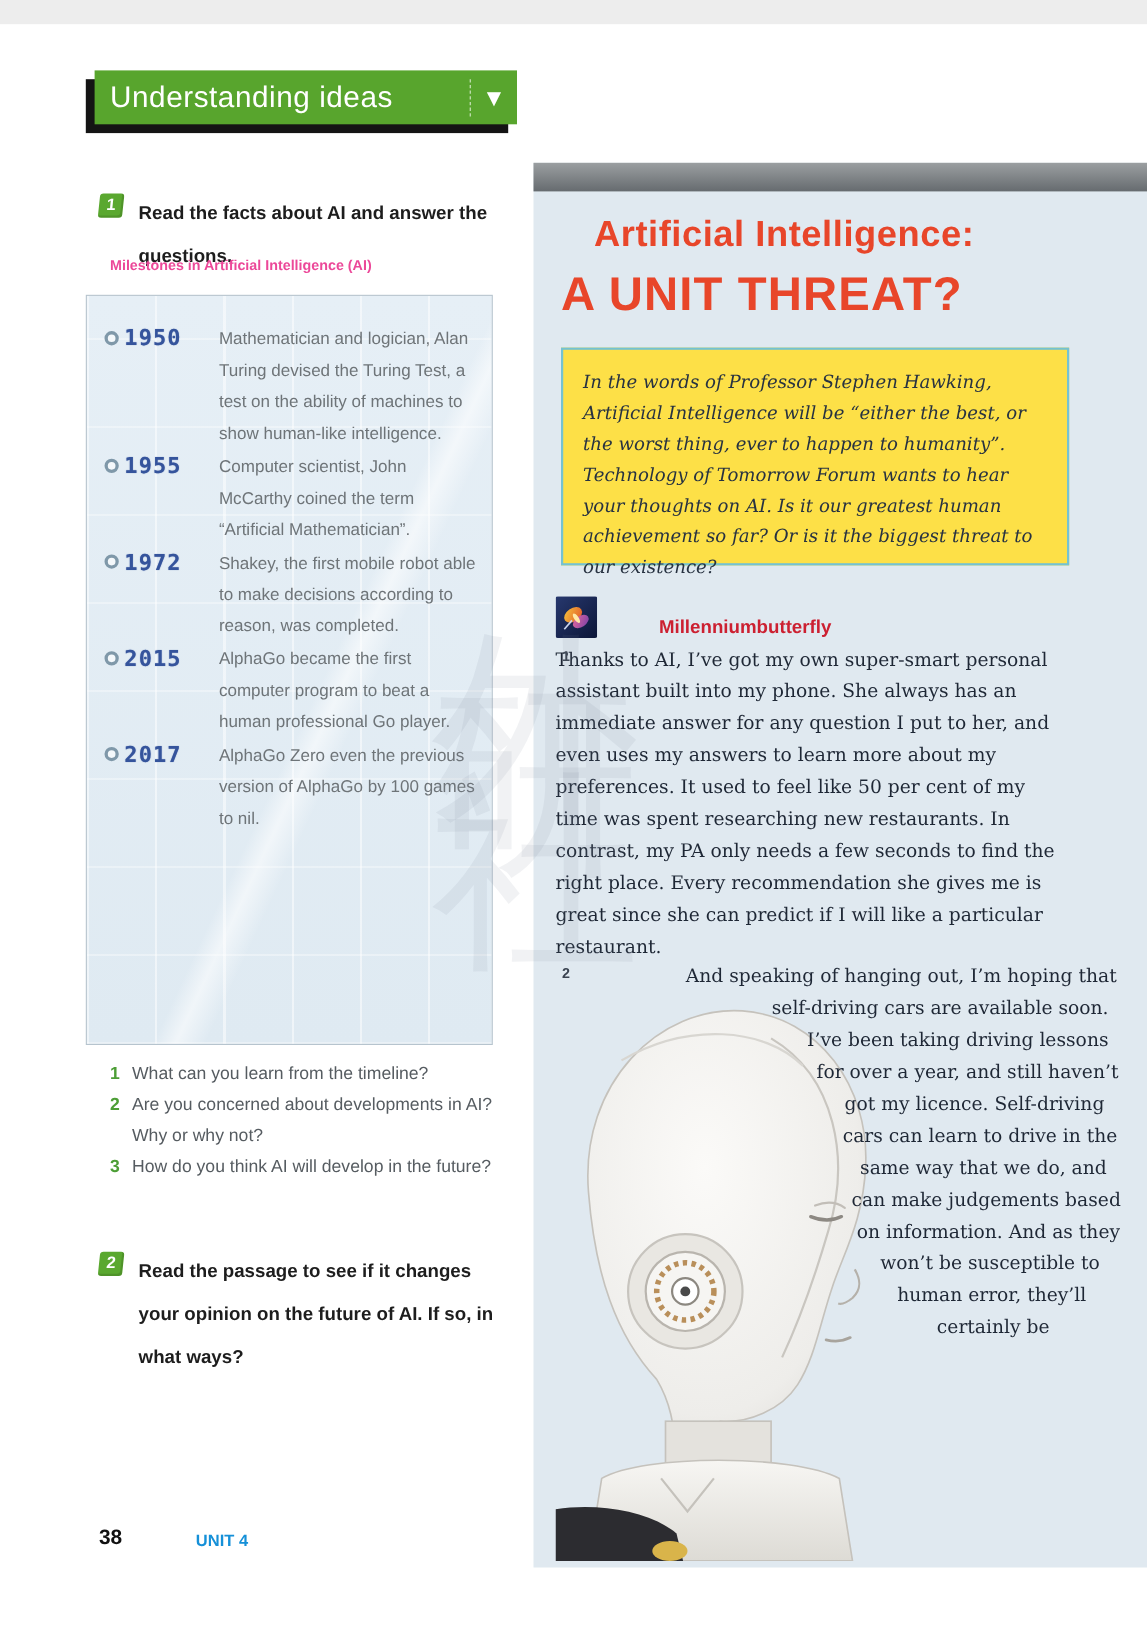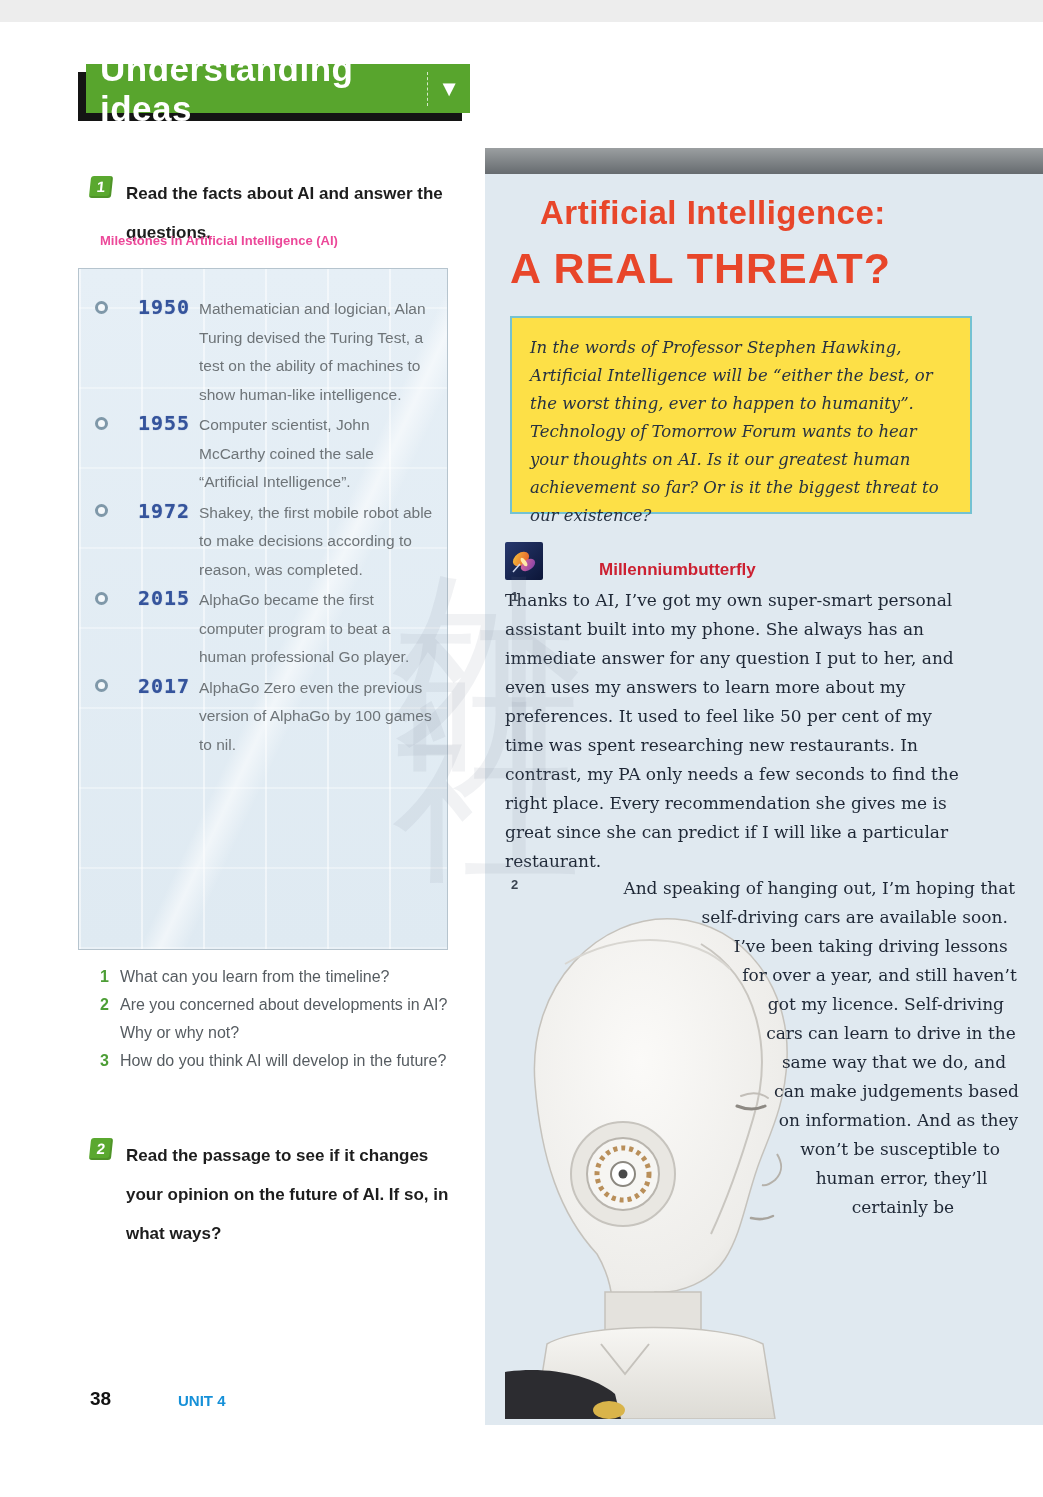--- a/index.html
+++ b/index.html
@@ -13,21 +13,21 @@
   .scan-strip { position:absolute; left:0; top:0; width:1043px; height:22px; background:#ededed; }
 
   
   .banner {
     position:absolute; left:86px; top:64px; width:384px; height:49px;
     background:#58a52d;
     box-shadow:-8px 8px 0 0 #141414;
     display:flex; align-items:center;
     padding:0 10px 0 14px;
   }
-  .banner-title { color:#ffffff; font-weight:bold; font-size:35px; letter-spacing:0.5px; flex:1; }
+  .banner-title { color:#ffffff; font-weight:normal; font-size:27px; letter-spacing:0.5px; flex:1; }
   .banner-sep { width:0; height:34px; border-left:1px dashed rgba(255,255,255,0.75); margin:0 10px 0 4px; }
   .banner-caret { color:#ffffff; font-size:22px; line-height:1; }
 
   
   .ex-row { position:absolute; display:flex; align-items:flex-start; }
   .ex1 { left:90px; top:174px; width:360px; }
   .ex2 { left:90px; top:1136px; width:370px; }
   .num-badge {
     width:22px; height:22px; background:#5aa82f; color:#fff;
     font-weight:bold; font-size:15px; text-align:center; line-height:22px;
@@ -46,21 +46,21 @@
     position:absolute; left:78px; top:268px; width:370px; height:682px;
     border:1px solid #b6c4ce;
     background:
       linear-gradient(115deg, rgba(255,255,255,0) 55%, rgba(255,255,255,0.55) 58%, rgba(255,255,255,0) 62%),
       repeating-linear-gradient(90deg, rgba(255,255,255,0.5) 0 2px, rgba(255,255,255,0) 2px 62px),
       repeating-linear-gradient(0deg, rgba(255,255,255,0.35) 0 2px, rgba(255,255,255,0) 2px 80px),
       linear-gradient(180deg, #e6eff6, #dfeaf2);
     padding:26px 14px 10px 16px;
   }
   .tl-entry { display:flex; align-items:flex-start; margin-bottom:2px; }
-  .tl-left { flex:0 0 104px; display:flex; align-items:center;gap:25px; }
+  .tl-left { flex:0 0 104px; display:flex; align-items:center; }
   .tl-dot {
     width:13px; height:13px; border:3px solid #7f98a9; border-radius:50%;
     background:#f4f8fb; margin-right:5px; flex:0 0 13px;
   }
   .tl-year {
     font-family:"DejaVu Sans Mono", monospace; font-weight:bold;
     font-size:20px; color:#35549c; letter-spacing:1px;
     text-shadow:0 0 1px rgba(53,84,156,0.6);
   }
   .tl-desc { color:#6e7478; font-size:15.5px; line-height:28.5px; width:236px; }
@@ -153,21 +153,21 @@
         <span class="tl-dot"></span>
         <span class="tl-year">1950</span>
       </span>
     <span class="tl-desc">Mathematician and logician, Alan Turing devised the Turing Test, a test on the ability of machines to show human-like intelligence.</span>
   </div>
   <div class="tl-entry">
     <span class="tl-left">
         <span class="tl-dot"></span>
         <span class="tl-year">1955</span>
       </span>
-    <span class="tl-desc">Computer scientist, John McCarthy coined the sale “Artificial Intelligence”.</span>
+    <span class="tl-desc">Computer scientist, John McCarthy coined the term “Artificial Mathematician”.</span>
   </div>
   <div class="tl-entry">
     <span class="tl-left">
         <span class="tl-dot"></span>
         <span class="tl-year">1972</span>
       </span>
     <span class="tl-desc">Shakey, the first mobile robot able to make decisions according to reason, was completed.</span>
   </div>
   <div class="tl-entry">
     <span class="tl-left">
@@ -205,21 +205,21 @@
   <span class="ex-text">Read the passage to see if it changes your opinion on the future of AI. If so, in what ways?</span>
 </div>
 
 <div class="page-num">38</div>
 <div class="unit-label">UNIT 4</div>
 
 <div class="panel">
   <div class="panel-topbar"></div>
 
   <div class="article-title1">Artificial Intelligence:</div>
-  <div class="article-title2">A REAL THREAT?</div>
+  <div class="article-title2">A UNIT THREAT?</div>
 
   <div class="intro-box">In the words of Professor Stephen Hawking, Artificial Intelligence will be “either the best, or the worst thing, ever to happen to humanity”. Technology of Tomorrow Forum wants to hear your thoughts on AI. Is it our greatest human achievement so far? Or is it the biggest threat to our existence?</div>
 
   <div class="post-header">
     <span class="avatar">
       <svg width="38" height="38" viewBox="0 0 38 38">
         <defs>
           <linearGradient id="avbg" x1="0" y1="0" x2="1" y2="1">
             <stop offset="0" stop-color="#27386e"></stop>
               <stop offset="1" stop-color="#0c1638"></stop>

